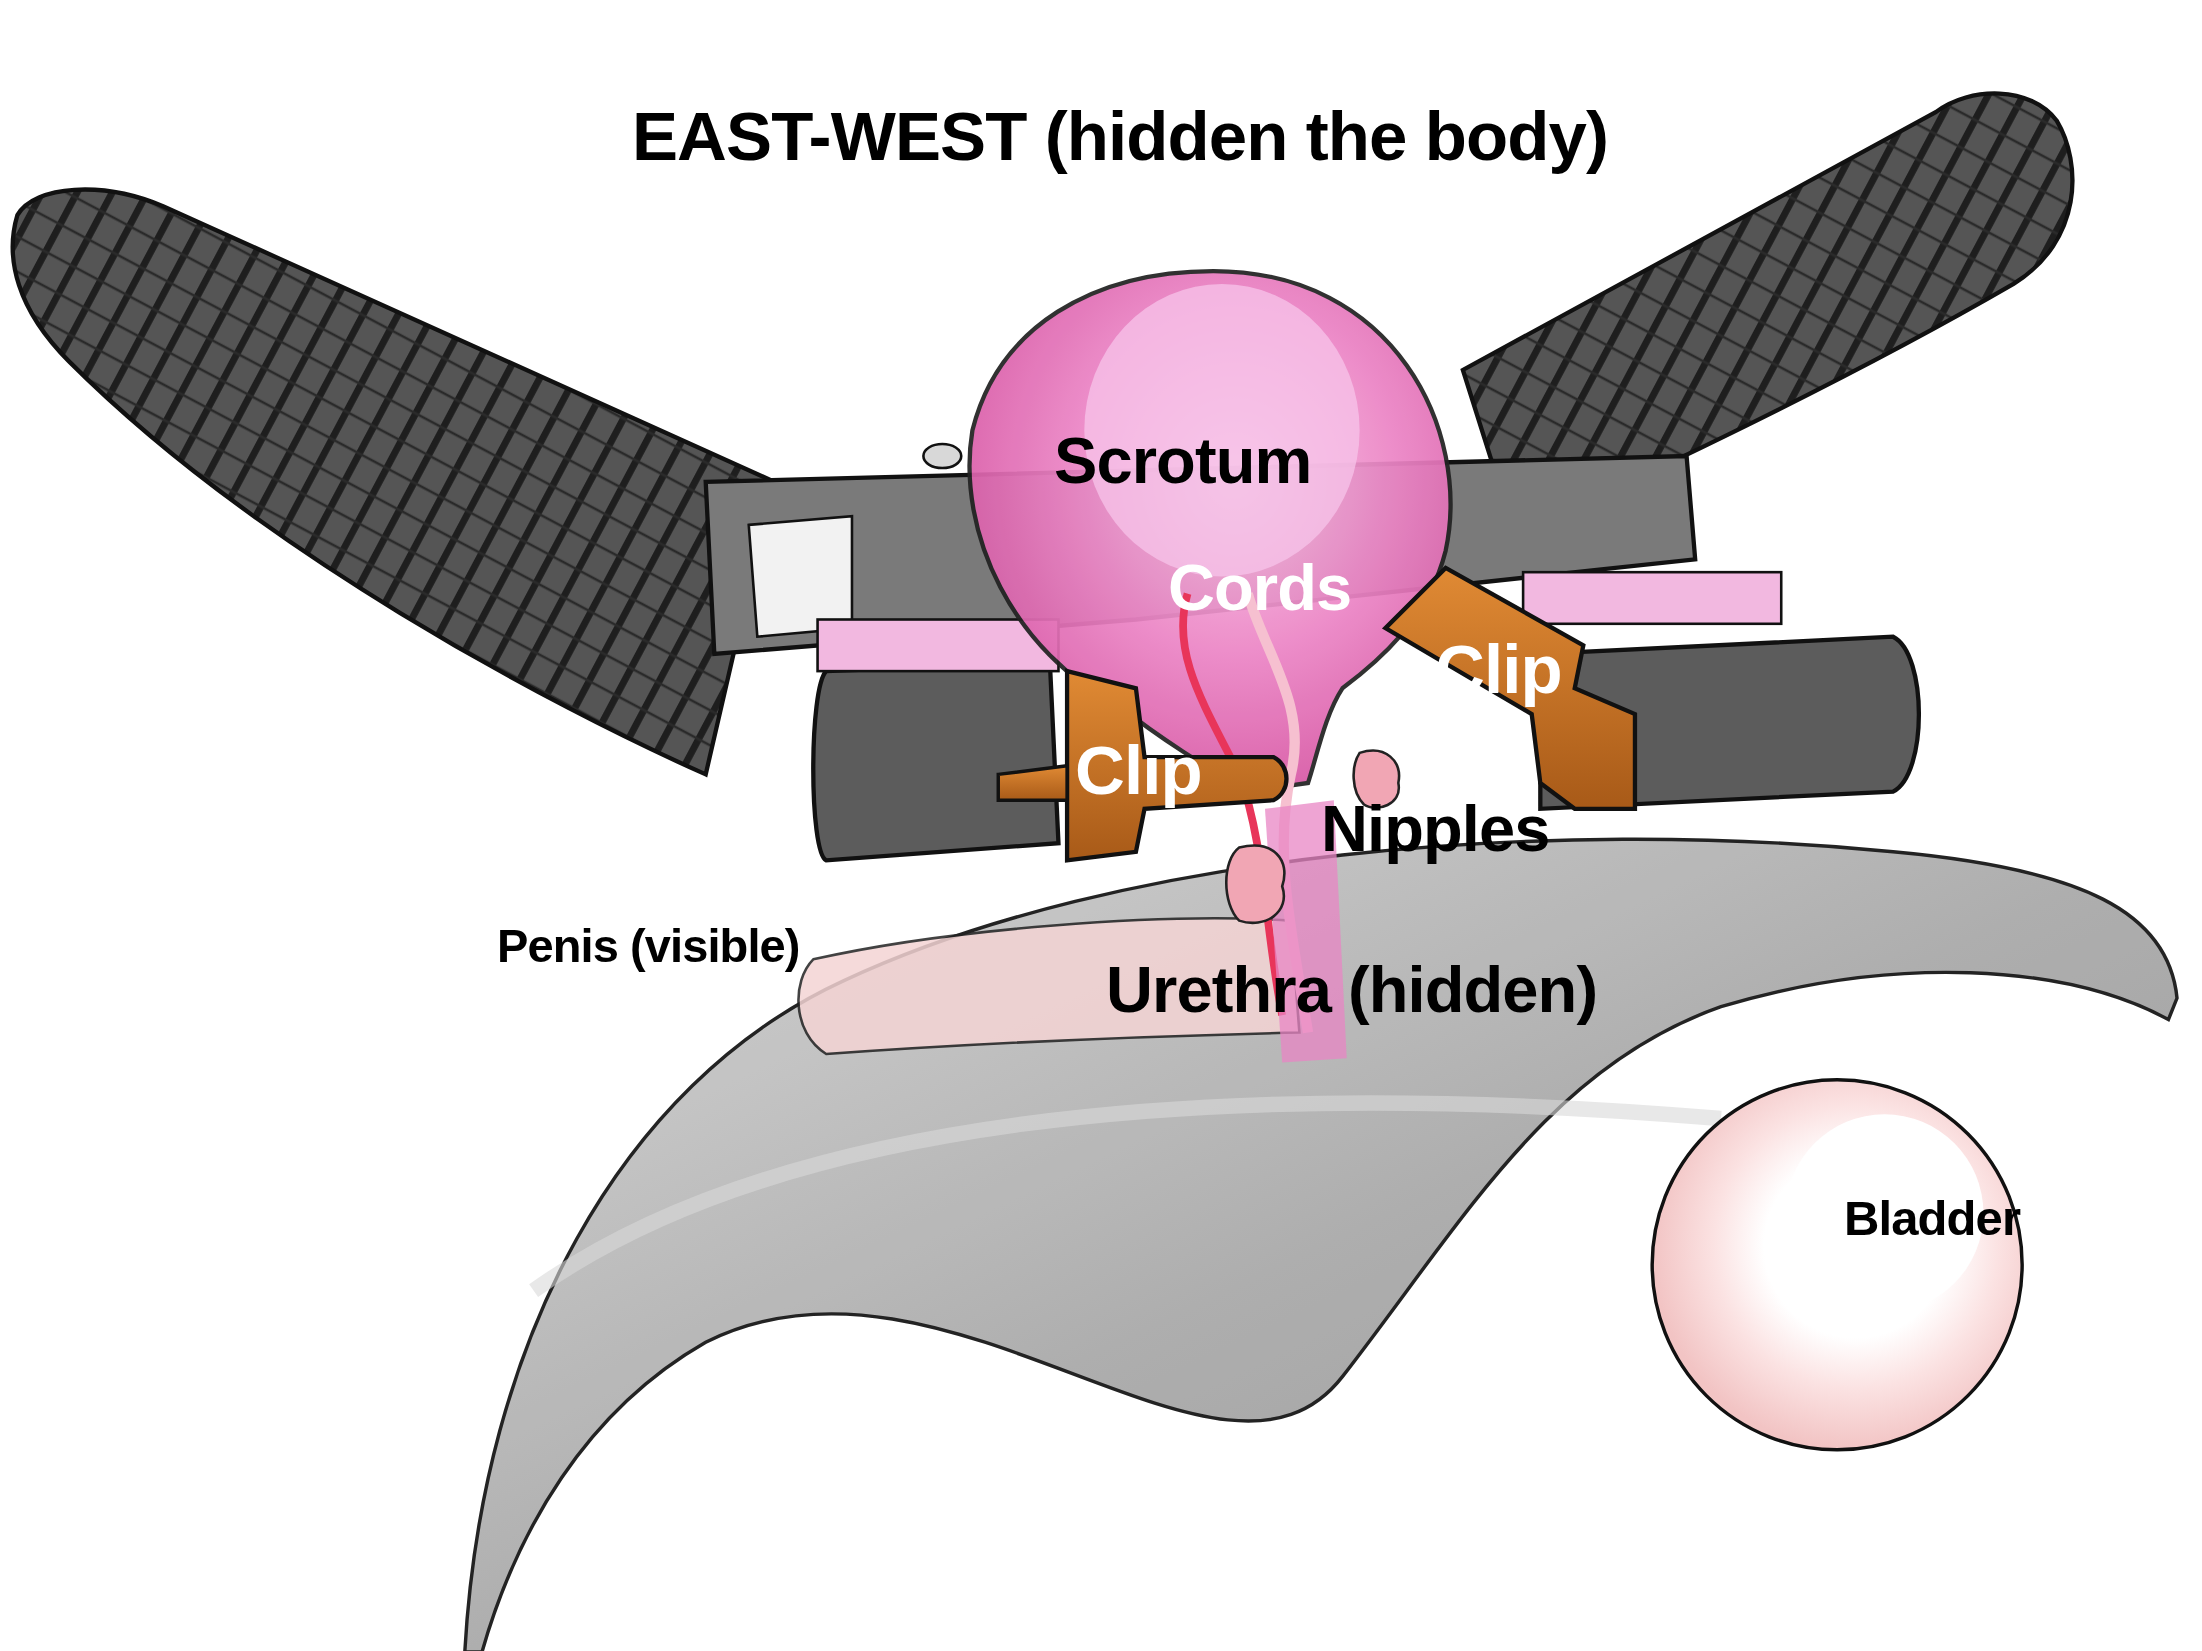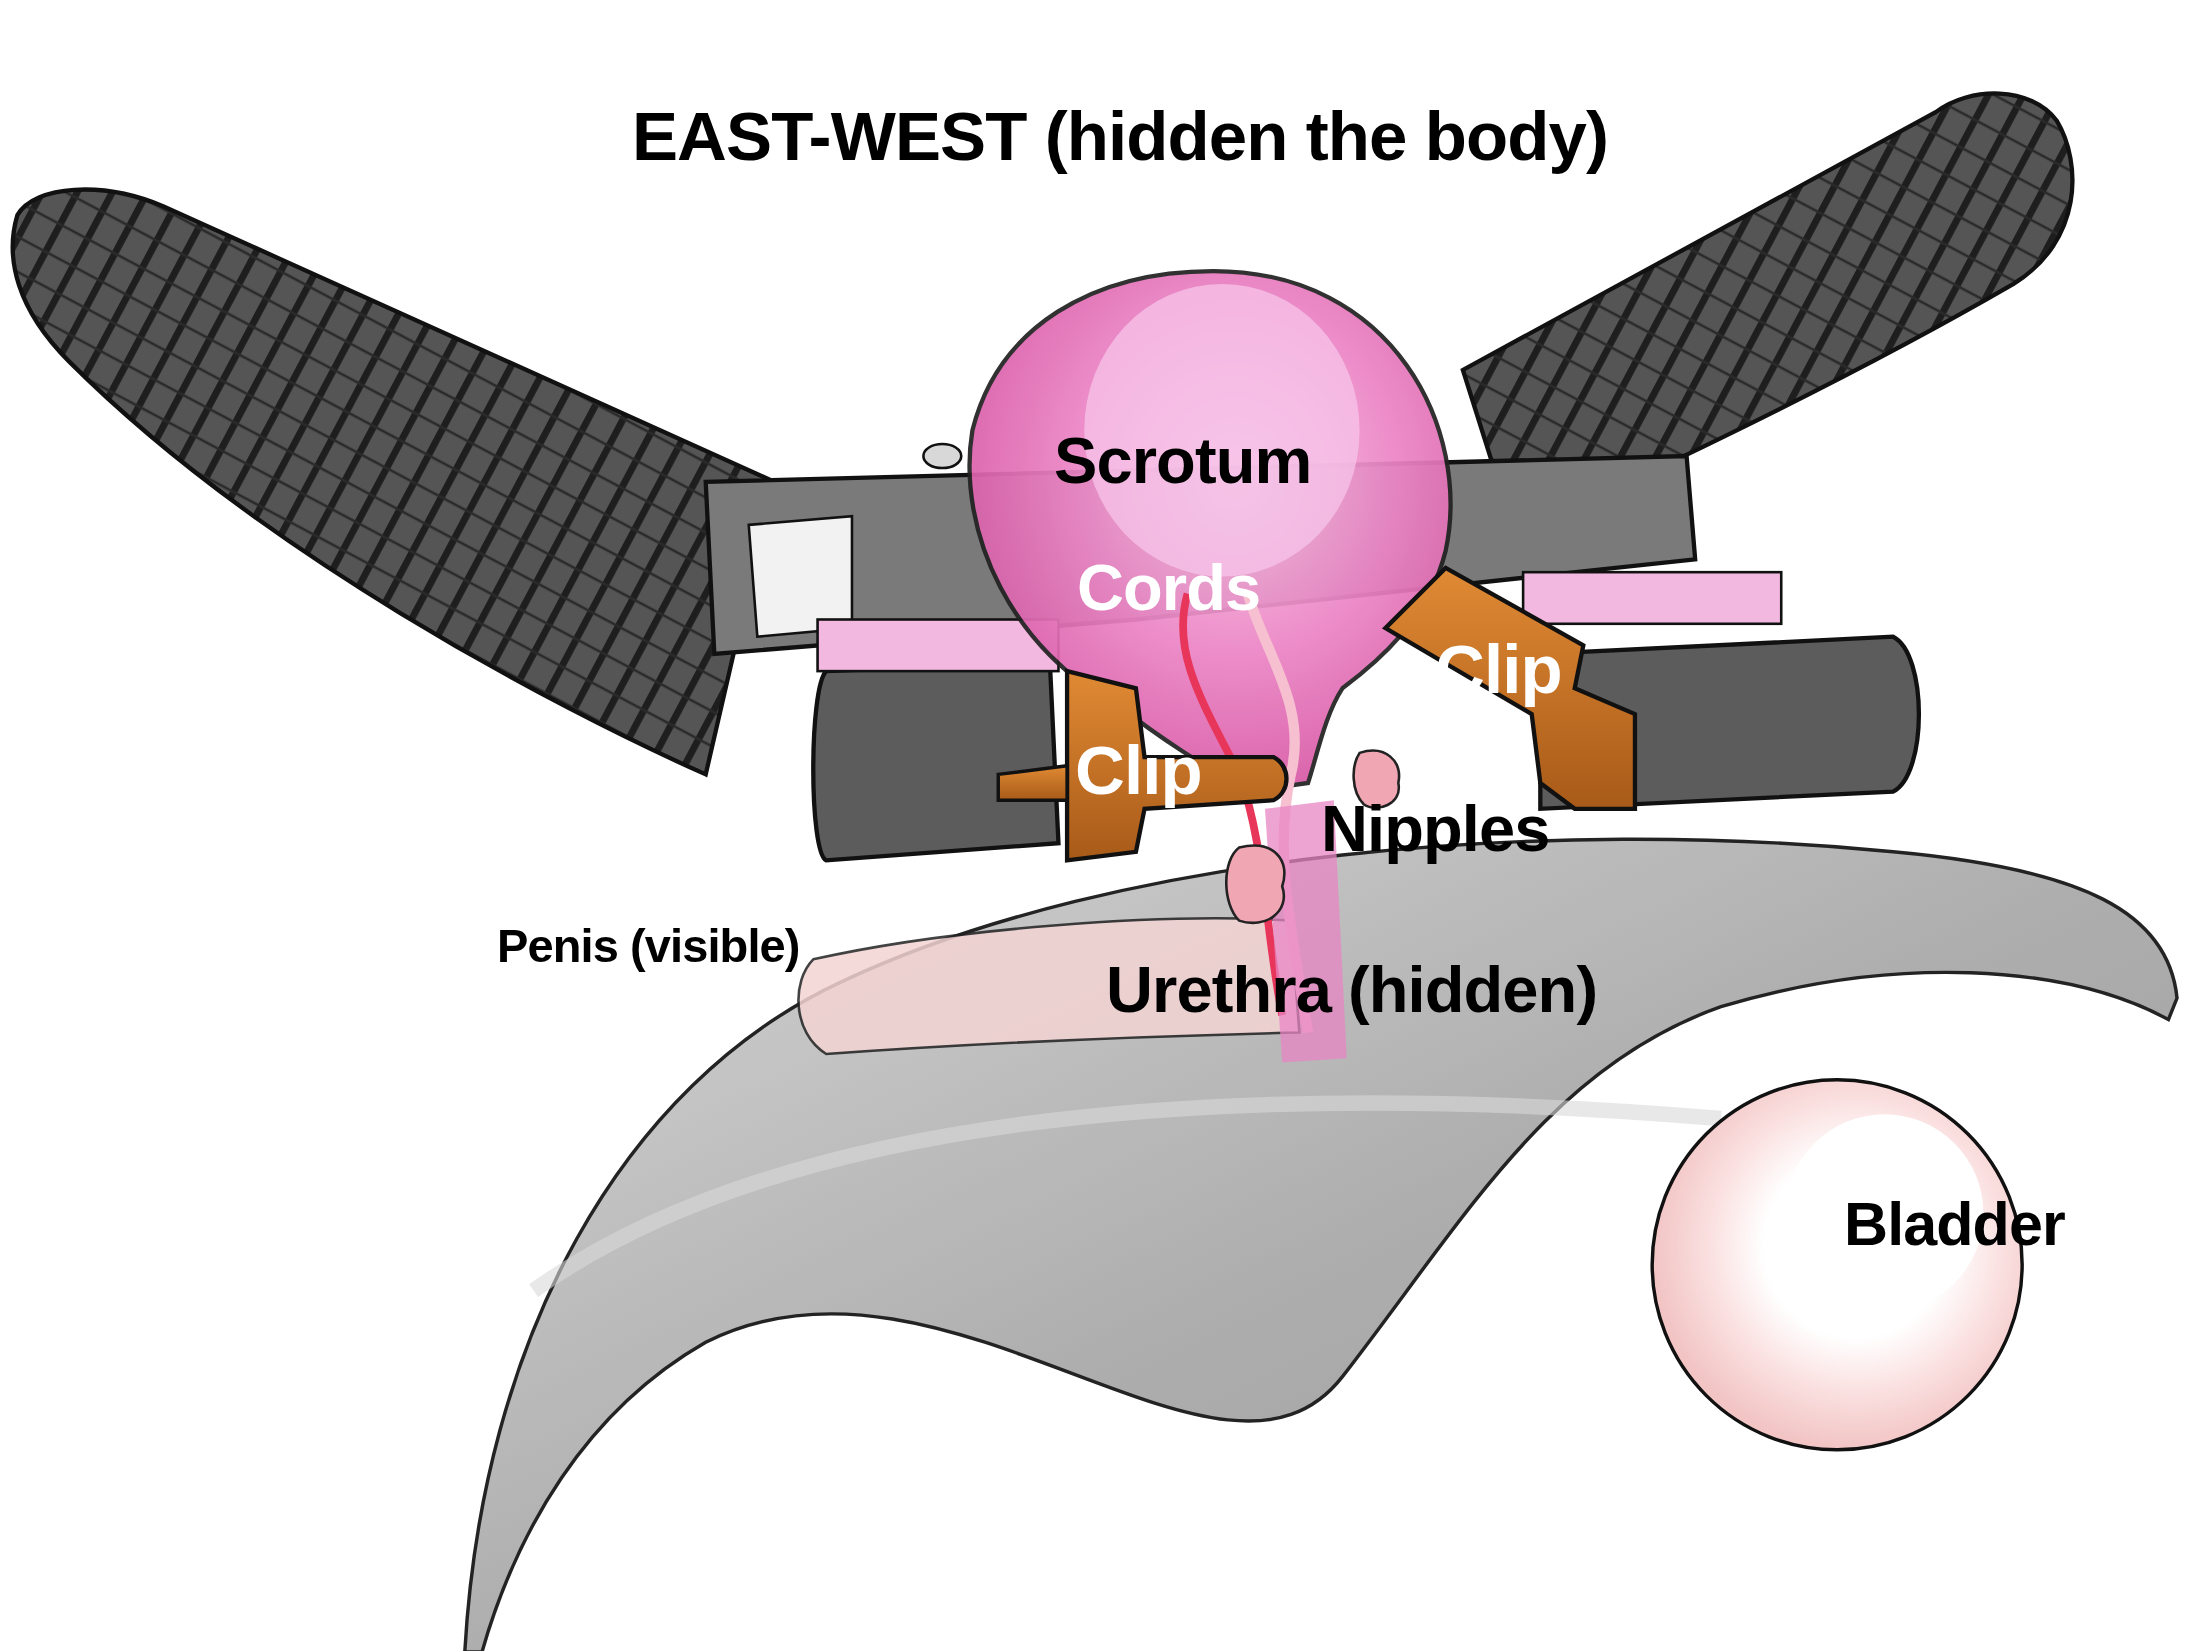--- a/index.html
+++ b/index.html
@@ -5,27 +5,27 @@
   html, body { margin: 0; padding: 0; background: #ffffff; }
   body { width: 2203px; height: 1652px; position: relative; overflow: hidden;
          font-family: "Liberation Sans", "DejaVu Sans", sans-serif; }
   #stage { position: absolute; left: 0; top: 0; width: 2203px; height: 1652px; }
   .lbl { position: absolute; font-weight: bold; white-space: nowrap; line-height: 1;
          font-family: "Liberation Sans", "DejaVu Sans", sans-serif; letter-spacing: -0.9px; }
   .lbl.dark { color: #000000; }
   .lbl.light { color: #ffffff; }
   #title { left: 632px; top: 102px; font-size: 69px; }
   #lbl-scrotum { left: 1054px; top: 380px; font-size: 65px; margin-top: 48px; }
-  #lbl-cords { left: 1077px; top: 555px; font-size: 65px; }
+  #lbl-cords { left: 1168px; top: 555px; font-size: 65px; }
   #lbl-clip-right { left: 1435px; top: 635px; font-size: 69px; }
   #lbl-clip-left { left: 1075px; top: 736px; font-size: 69px; }
   #lbl-nipples { left: 1321px; top: 796px; font-size: 65px; }
   #lbl-penis { left: 497px; top: 922px; font-size: 47px; }
   #lbl-urethra { left: 1106px; top: 957px; font-size: 65px; }
-  #lbl-bladder { left: 1844px; top: 1194px; font-size: 61px; }
+  #lbl-bladder { left: 1844px; top: 1194px; font-size: 49px; }
 </style>
 </head>
 <body>
 
 <svg id="stage" viewBox="0 0 2560 1920" xmlns="http://www.w3.org/2000/svg">
   <defs>
     <linearGradient id="shellGrad" x1="0" y1="0" x2="1" y2="1">
       <stop offset="0" stop-color="#d2d2d2"></stop>
       <stop offset="0.5" stop-color="#a8a8a8"></stop>
       <stop offset="1" stop-color="#8c8c8c"></stop>

